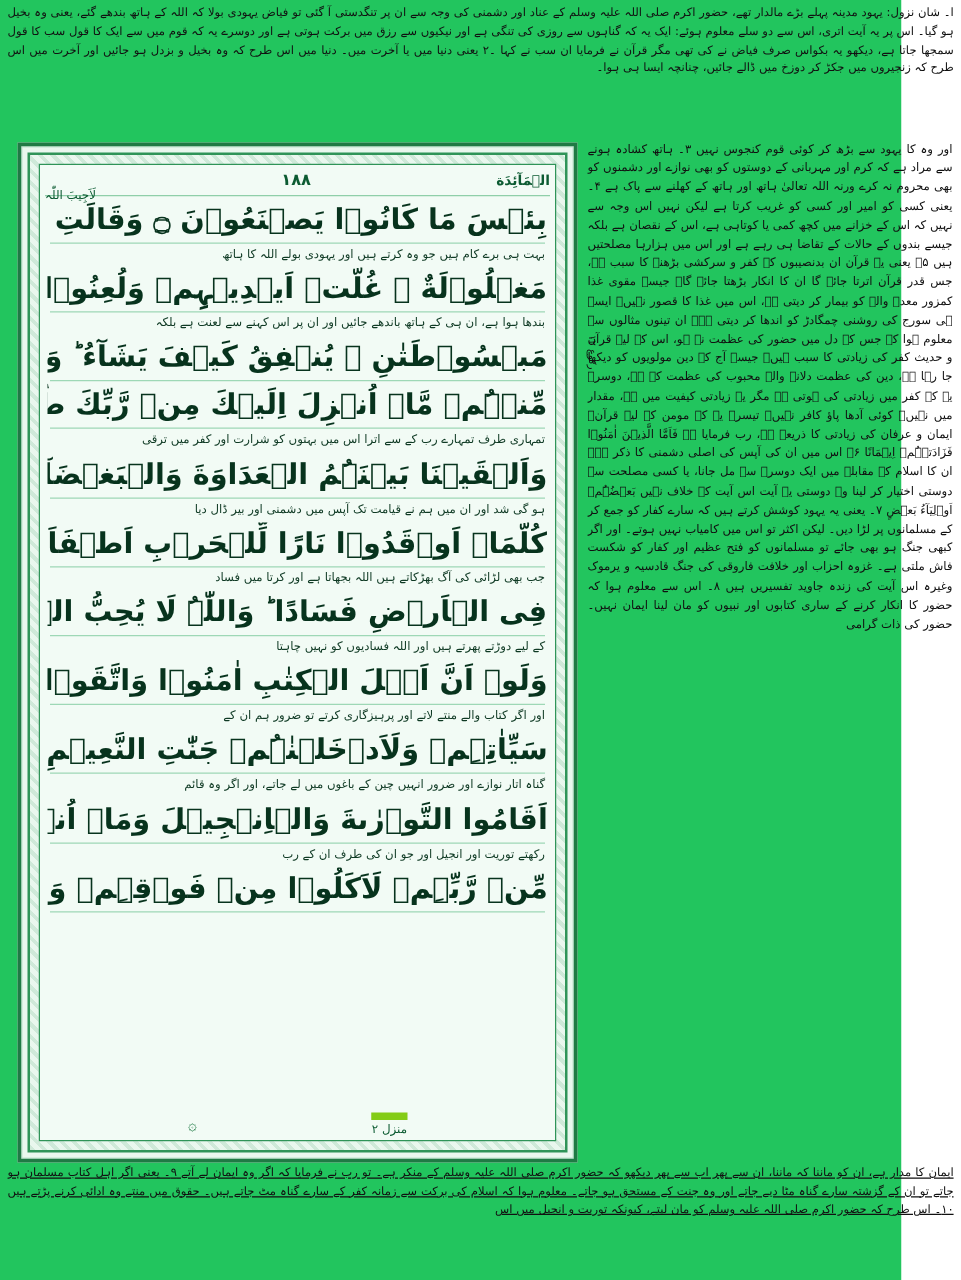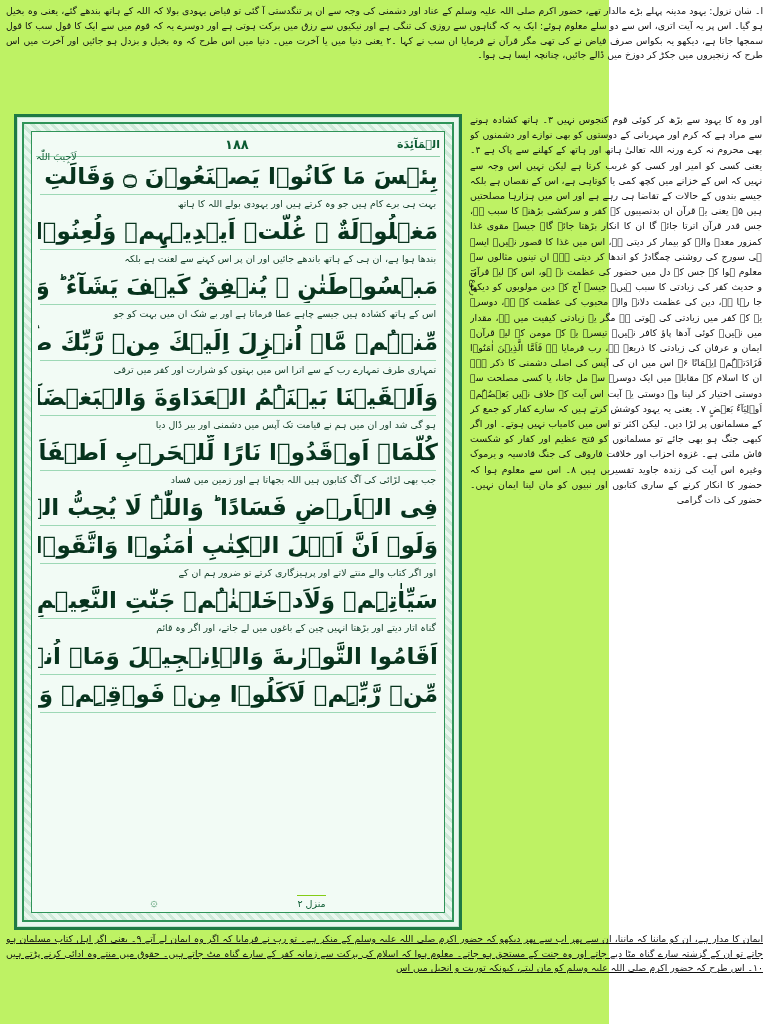--- a/index.html
+++ b/index.html
@@ -11,23 +11,23 @@
     width: 769px;
     height: 1024px;
     font-family: "DejaVu Sans", sans-serif;
     overflow: hidden;
     position: relative;
   }
 
   
   .page {
     position: relative;
-    width: 609px;
+    width: 721px;
     height: 1024px;
-    background: #bef264;
+    background: #22c55e;
     box-sizing: border-box;
   }
 
   
   .top-commentary {
     position: absolute;
     left: 6px;
     top: 4px;
     width: 757px;
     height: 104px;
@@ -173,21 +173,21 @@
     left: 0; right: 0; bottom: 3px;
     display: flex;
     align-items: center;
     justify-content: center;
     gap: 140px;
     direction: rtl;
     font-size: 9.5px;
     color: #0c5b32;
   }
   .sura-footer .manzil {
-    border-top: 1px solid #84cc16;
+    border-top: 6px solid #84cc16;
     padding-top: 2px;
   }
   .sura-footer .flourish {
     color: #1f7a44;
     font-size: 12px;
   }
 
   
   .margin-note {
     position: absolute;
@@ -231,61 +231,62 @@
 
         <div class="ayah-block">
           <div class="ayah-line">مَغۡلُوۡلَةٌ ۚ غُلَّتۡ اَیۡدِیۡہِمۡ وَلُعِنُوۡا بِمَا قَالُوۡا ۘ بَلۡ یَدَاہُ</div>
           <div class="ayah-sep"></div>
           <div class="ayah-trans">بندھا ہوا ہے، ان ہی کے ہاتھ باندھے جائیں اور ان پر اس کہنے سے لعنت ہے بلکہ</div>
         </div>
 
         <div class="ayah-block">
           <div class="ayah-line">مَبۡسُوۡطَتٰنِ ۙ یُنۡفِقُ كَیۡفَ یَشَآءُ ؕ وَلَیَزِیۡدَنَّ كَثِیۡرًا</div>
           <div class="ayah-sep"></div>
-          <div class="ayah-trans">اس کے ہاتھ کشادہ ہیں جیسے چاہے عطا فرماتا ہے اور بے شک ان میں بہت کو جو</div>
         </div>
 
         <div class="ayah-block">
           <div class="ayah-line">مِّنۡہُمۡ مَّاۤ اُنۡزِلَ اِلَیۡكَ مِنۡ رَّبِّكَ طُغۡیَانًا وَّكُفۡرًا ؕ</div>
           <div class="ayah-sep"></div>
           <div class="ayah-trans">تمہاری طرف تمہارے رب کے سے اترا اس میں بہتوں کو شرارت اور کفر میں ترقی</div>
         </div>
 
         <div class="ayah-block">
           <div class="ayah-line">وَاَلۡقَیۡنَا بَیۡنَہُمُ الۡعَدَاوَةَ وَالۡبَغۡضَآءَ اِلٰی یَوۡمِ الۡقِیٰمَةِ ؕ</div>
           <div class="ayah-sep"></div>
           <div class="ayah-trans">ہو گی شد اور ان میں ہم نے قیامت تک آپس میں دشمنی اور بیر ڈال دیا</div>
         </div>
 
         <div class="ayah-block">
           <div class="ayah-line">كُلَّمَاۤ اَوۡقَدُوۡا نَارًا لِّلۡحَرۡبِ اَطۡفَاَہَا اللّٰہُ ۙ وَیَسۡعَوۡنَ</div>
           <div class="ayah-sep"></div>
-          <div class="ayah-trans">جب بھی لڑائی کی آگ کتابوں ہیں اللہ بجھاتا ہے اور زمین میں فساد</div>
+          <div class="ayah-trans">جب بھی لڑائی کی آگ بھڑکاتے ہیں اللہ بجھاتا ہے اور کرتا میں فساد</div>
         </div>
 
         <div class="ayah-block">
           <div class="ayah-line">فِی الۡاَرۡضِ فَسَادًا ؕ وَاللّٰہُ لَا یُحِبُّ الۡمُفۡسِدِیۡنَ ۝</div>
           <div class="ayah-sep"></div>
+          <div class="ayah-trans">کے لیے دوڑتے پھرتے ہیں اور اللہ فسادیوں کو نہیں چاہتا</div>
         </div>
 
         <div class="ayah-block">
           <div class="ayah-line">وَلَوۡ اَنَّ اَہۡلَ الۡكِتٰبِ اٰمَنُوۡا وَاتَّقَوۡا لَكَفَّرۡنَا عَنۡہُمۡ</div>
           <div class="ayah-sep"></div>
           <div class="ayah-trans">اور اگر کتاب والے منتے لاتے اور پرہیزگاری کرتے تو ضرور ہم ان کے</div>
         </div>
 
         <div class="ayah-block">
           <div class="ayah-line">سَیِّاٰتِہِمۡ وَلَاَدۡخَلۡنٰہُمۡ جَنّٰتِ النَّعِیۡمِ ۝ وَلَوۡ اَنَّہُمۡ</div>
           <div class="ayah-sep"></div>
-          <div class="ayah-trans">گناہ اتار دیتے اور بڑھتا انہیں چین کے باغوں میں لے جاتے، اور اگر وہ قائم</div>
+          <div class="ayah-trans">گناہ اتار نوازے اور ضرور انہیں چین کے باغوں میں لے جاتے، اور اگر وہ قائم</div>
         </div>
 
         <div class="ayah-block">
           <div class="ayah-line">اَقَامُوا التَّوۡرٰىةَ وَالۡاِنۡجِیۡلَ وَمَاۤ اُنۡزِلَ اِلَیۡہِمۡ</div>
           <div class="ayah-sep"></div>
+          <div class="ayah-trans">رکھتے توریت اور انجیل اور جو ان کی طرف ان کے رب</div>
         </div>
 
         <div class="ayah-block">
           <div class="ayah-line">مِّنۡ رَّبِّہِمۡ لَاَكَلُوۡا مِنۡ فَوۡقِہِمۡ وَمِنۡ تَحۡتِ</div>
           <div class="ayah-sep"></div>
         </div>
 
       </div>
 
       <div class="sura-footer">

